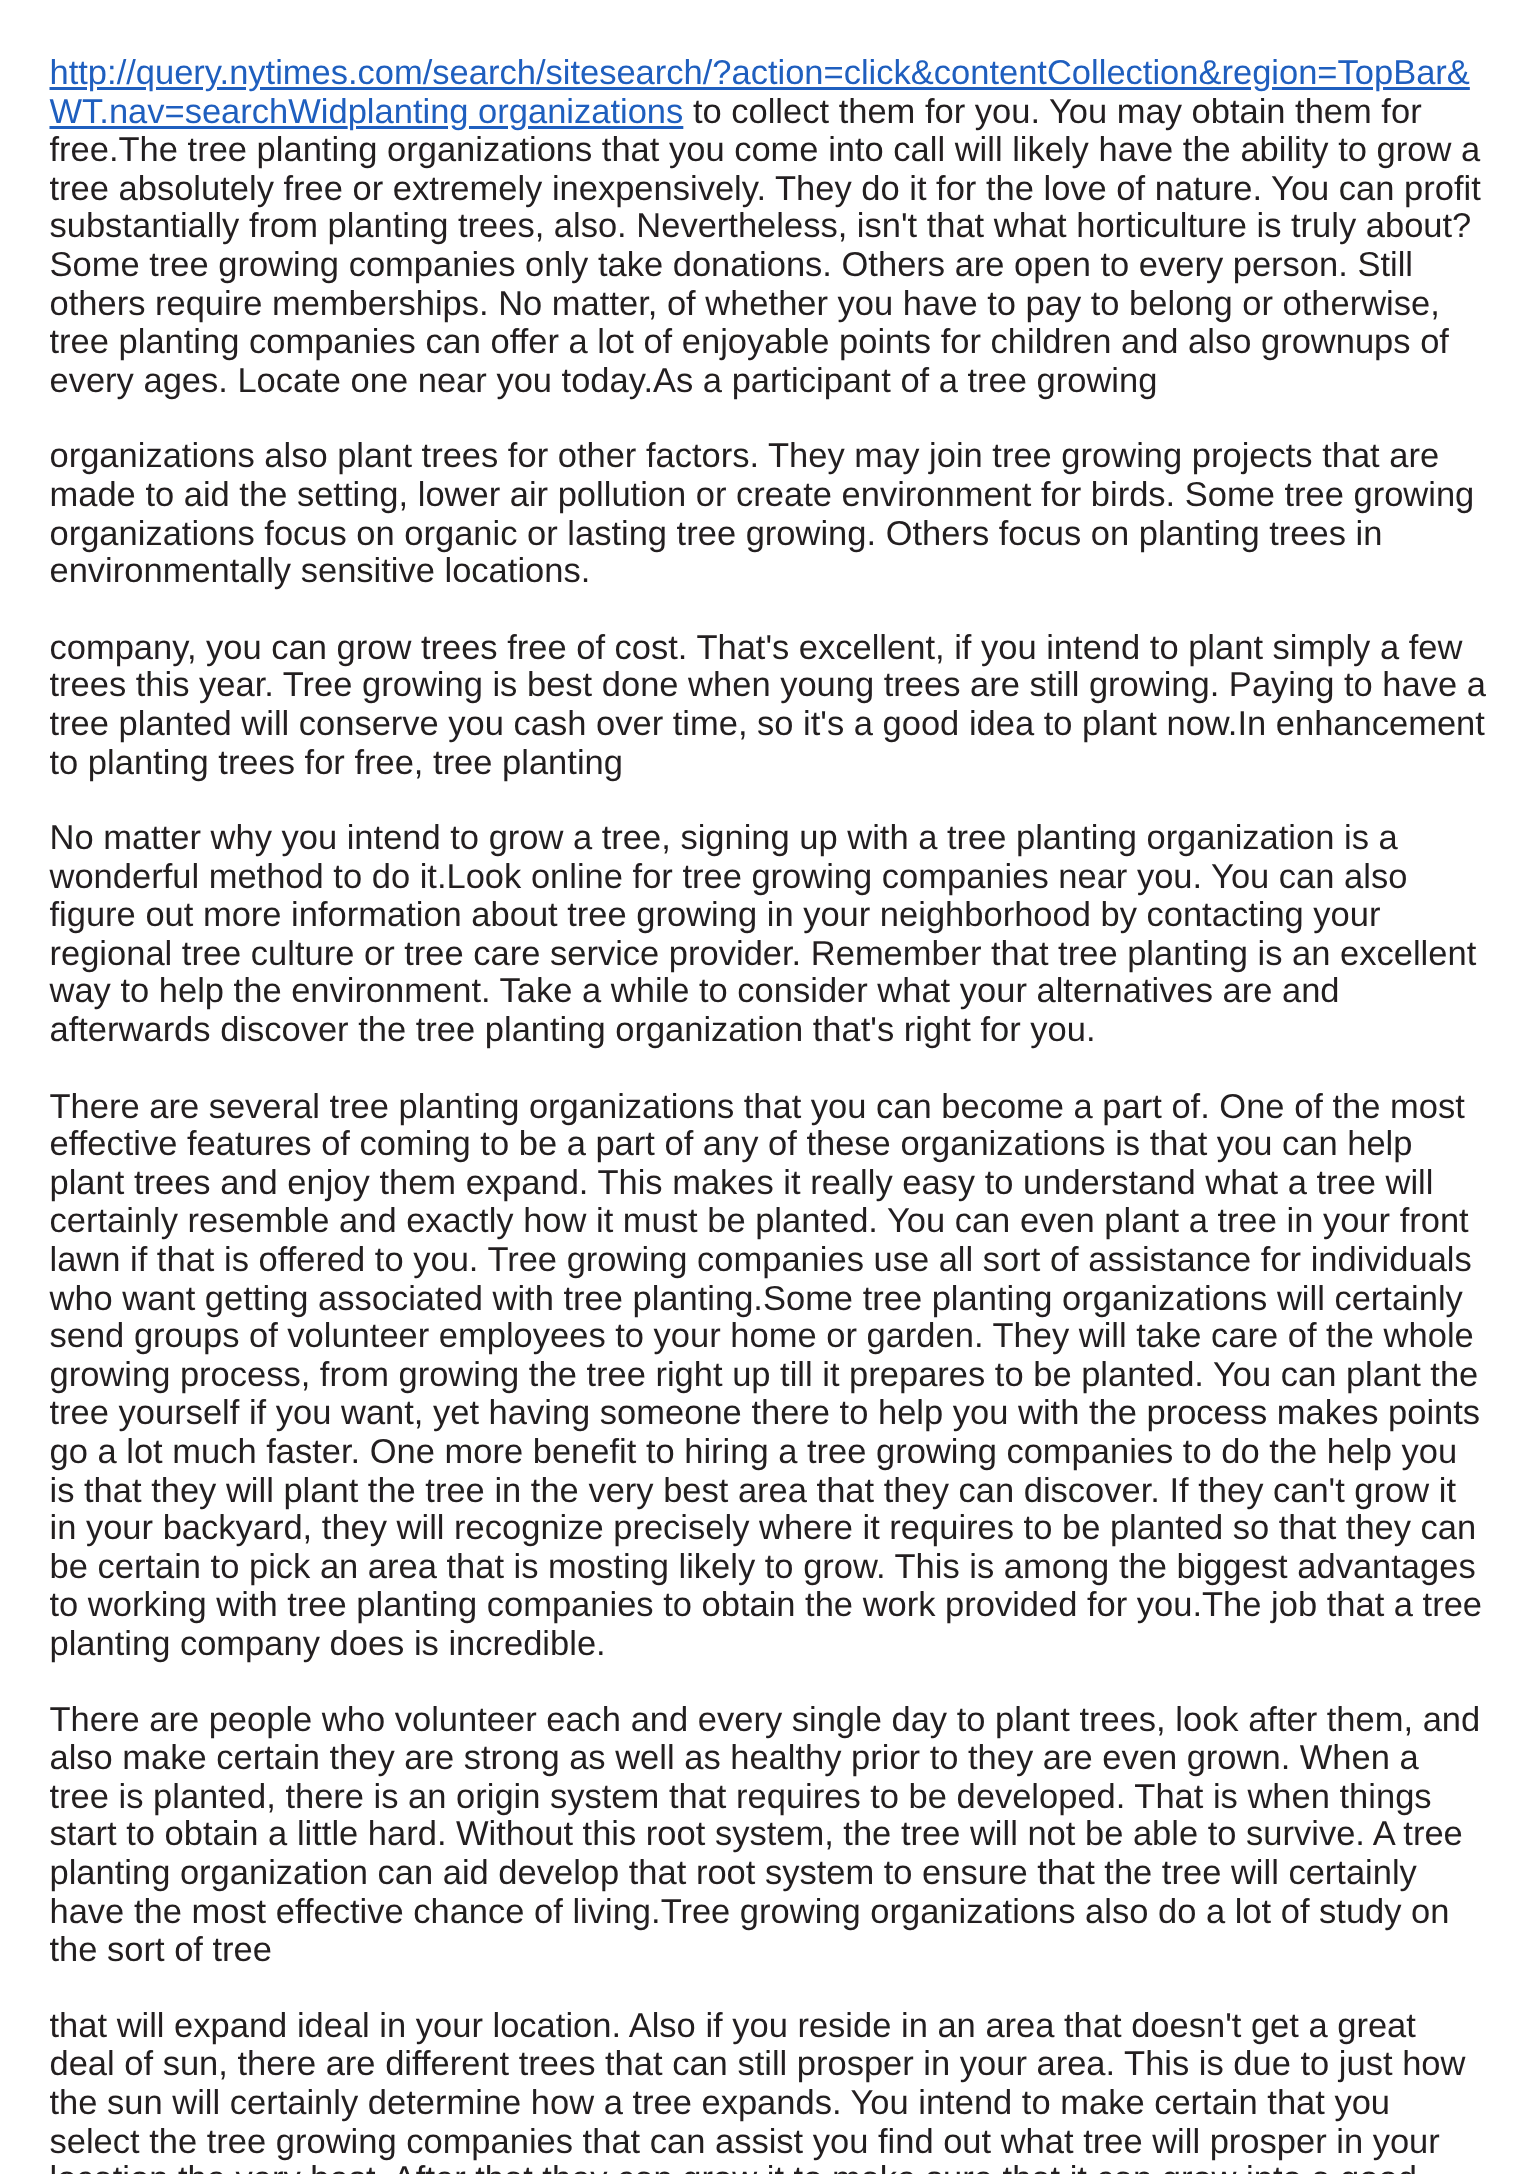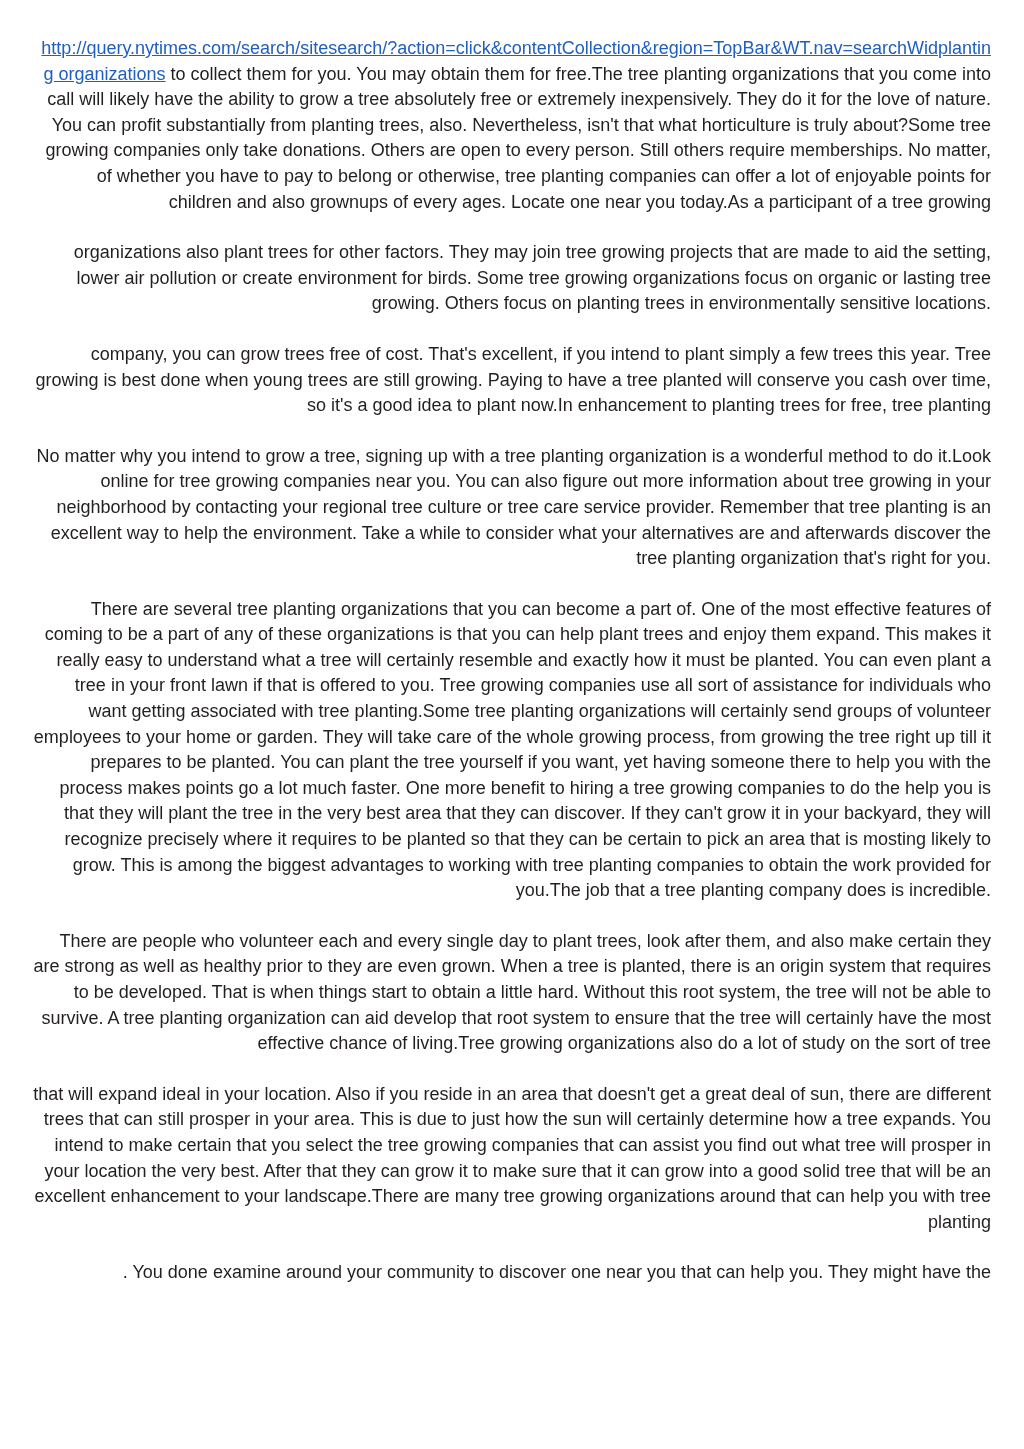--- a/index.html
+++ b/index.html
@@ -18,24 +18,24 @@
     padding: 36px 33px 20px 33px;
     background: #ffffff;
     position: relative;
   }
   .doc-link {
     color: #1f5fbf;
     text-decoration: underline;
     word-break: break-all;
   }
   p.para {
-    font-size: 18px;
+    font-size: 23px;
     line-height: 25.6px;
     margin: 0 0 25px 0;
-    text-align: right;
+    text-align: left;
     color: #231f20;
   }
   p.para:last-child {
     margin-bottom: 0;
   }
   .lead {
     margin-bottom: 25px;
   }
 </style>
 </head>

